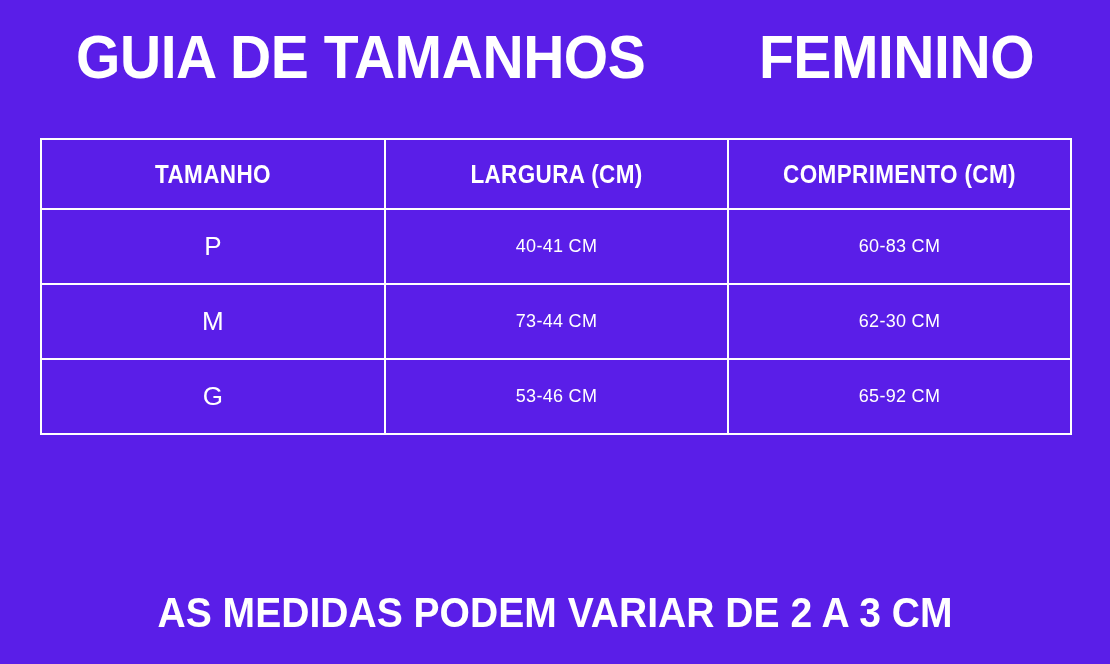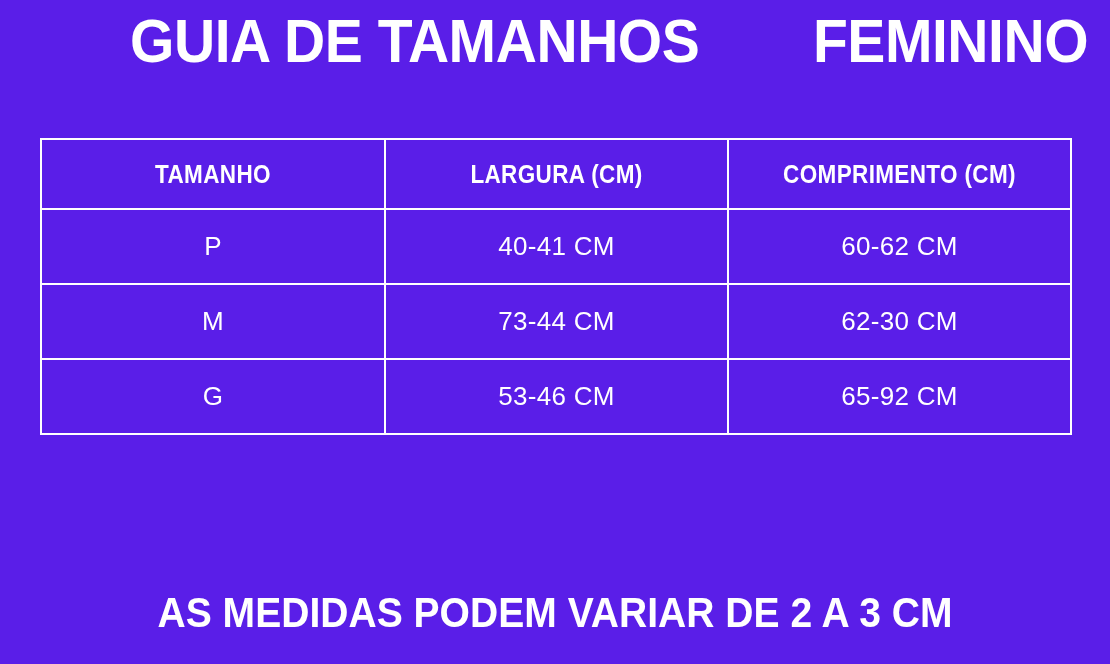--- a/index.html
+++ b/index.html
@@ -22,22 +22,22 @@
     height: 664px;
     background: #5a1ee8;
     display: flex;
     flex-direction: column;
   }
 
   
   .header {
     display: flex;
     align-items: flex-start;
-    justify-content: flex-end;
-    padding: 4px 22px 0 22px;
+    justify-content: center;
+    padding: 20px 22px 0 22px;
     height: 112px;
     gap: 40px;
   }
   .title,
   .gender {
     font-family: "Liberation Sans", sans-serif;
     font-weight: bold;
     font-size: 62px;
     line-height: 74px;
     letter-spacing: -0.5px;
@@ -71,21 +71,21 @@
   table.size-table th {
     height: 70px;
     font-weight: bold;
     font-size: 25px;
     letter-spacing: 0.4px;
     transform: scaleX(0.9);
   }
   table.size-table td {
     height: 75px;
     font-weight: normal;
-    font-size: 26px;
+    font-size: 18px;
     letter-spacing: 0.3px;
   }
   table.size-table td.size-cell {
     font-size: 26px;
   }
   col.c1 { width: 344px; }
   col.c2 { width: 343px; }
   col.c3 { width: 343px; }
 
   
@@ -123,21 +123,21 @@
         <tr>
           <th>TAMANHO</th>
           <th>LARGURA (CM)</th>
           <th>COMPRIMENTO (CM)</th>
         </tr>
       </thead>
       <tbody>
         <tr>
           <td class="size-cell">P</td>
           <td>40-41 CM</td>
-          <td>60-62 CM</td>
+          <td>60-83 CM</td>
         </tr>
         <tr>
           <td class="size-cell">M</td>
           <td>73-44 CM</td>
           <td>62-30 CM</td>
         </tr>
         <tr>
           <td class="size-cell">G</td>
           <td>53-46 CM</td>
           <td>65-92 CM</td>

